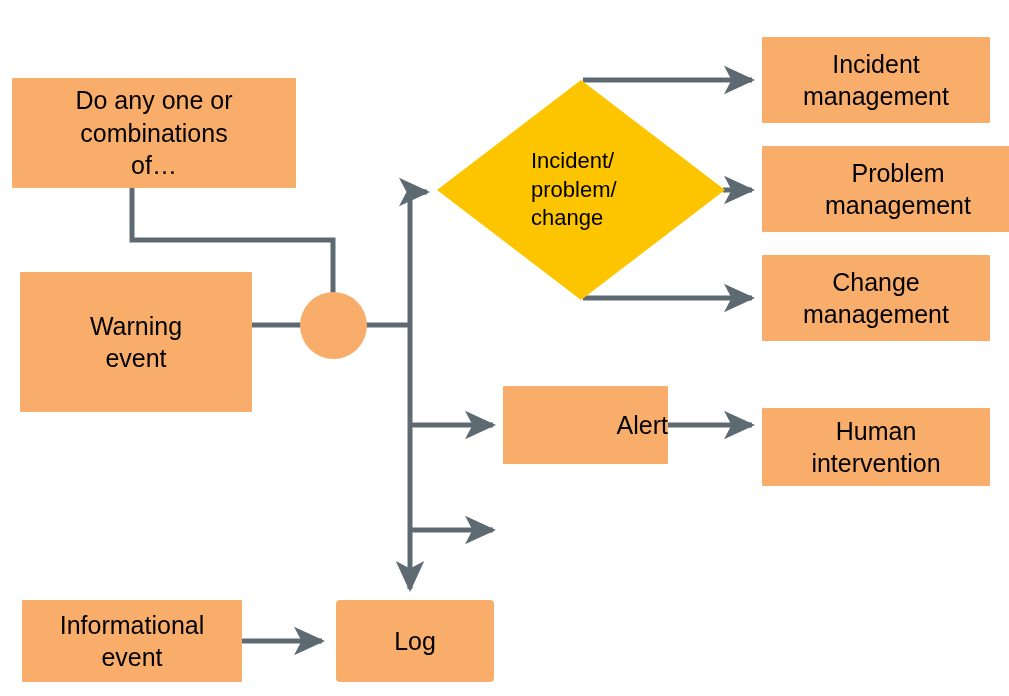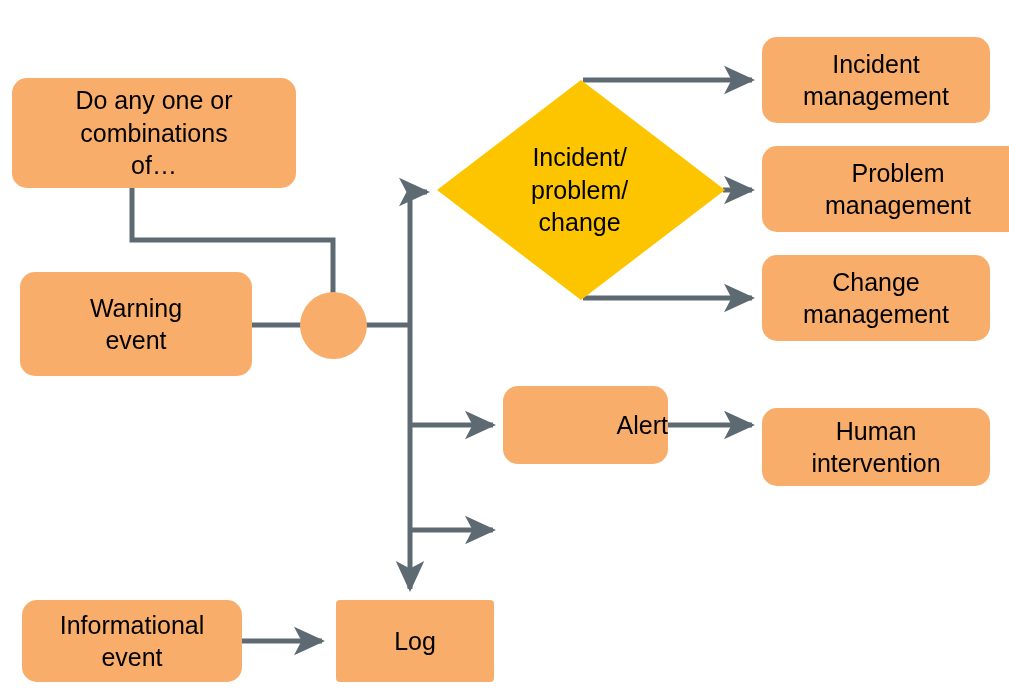--- a/index.html
+++ b/index.html
@@ -33,35 +33,35 @@
     align-items: center;
     justify-content: center;
     text-align: center;
     color: #000000;
     line-height: 1.30;
     white-space: pre-line;
     z-index: 2;
   }
   .box {
     background: #f9ad6a;
-    border-radius: 15px;
+    border-radius: 1px;
     font-size: 25px;
   }
   .box.sharp {
     border-radius: 4px;
   }
   .circle-node {
     background: #f9ad6a;
     border-radius: 50%;
   }
   .diamond-node {
     background: transparent;
-    font-size: 25px;
+    font-size: 22px;
     justify-content: flex-start;
-    text-align: center;
+    text-align: left;
   }
   .diamond-shape {
     position: absolute;
     left: 0;
     top: 0;
     width: 100%;
     height: 100%;
     background: #fdc500;
     clip-path: polygon(50% 0%, 100% 50%, 50% 100%, 0% 50%);
     z-index: -1;
@@ -112,21 +112,21 @@
 
     </g>
   </svg>
 
   <div class="node box" style="left:12px; top:78px; width:284px; height:110px;">
     <span>Do any one or
 combinations
 of…</span>
   </div>
 
-  <div class="node box" style="left:20px; top:272px; width:232px; height:104px;">
+  <div class="node box" style="left:20px; top:272px; width:232px; height:140px;">
     <span>Warning
 event</span>
   </div>
 
   <div class="node box" style="left:22px; top:600px; width:220px; height:82px;">
     <span>Informational
 event</span>
   </div>
 
   <div class="node circle-node" style="left:300px; top:292px; width:67px; height:67px;">

